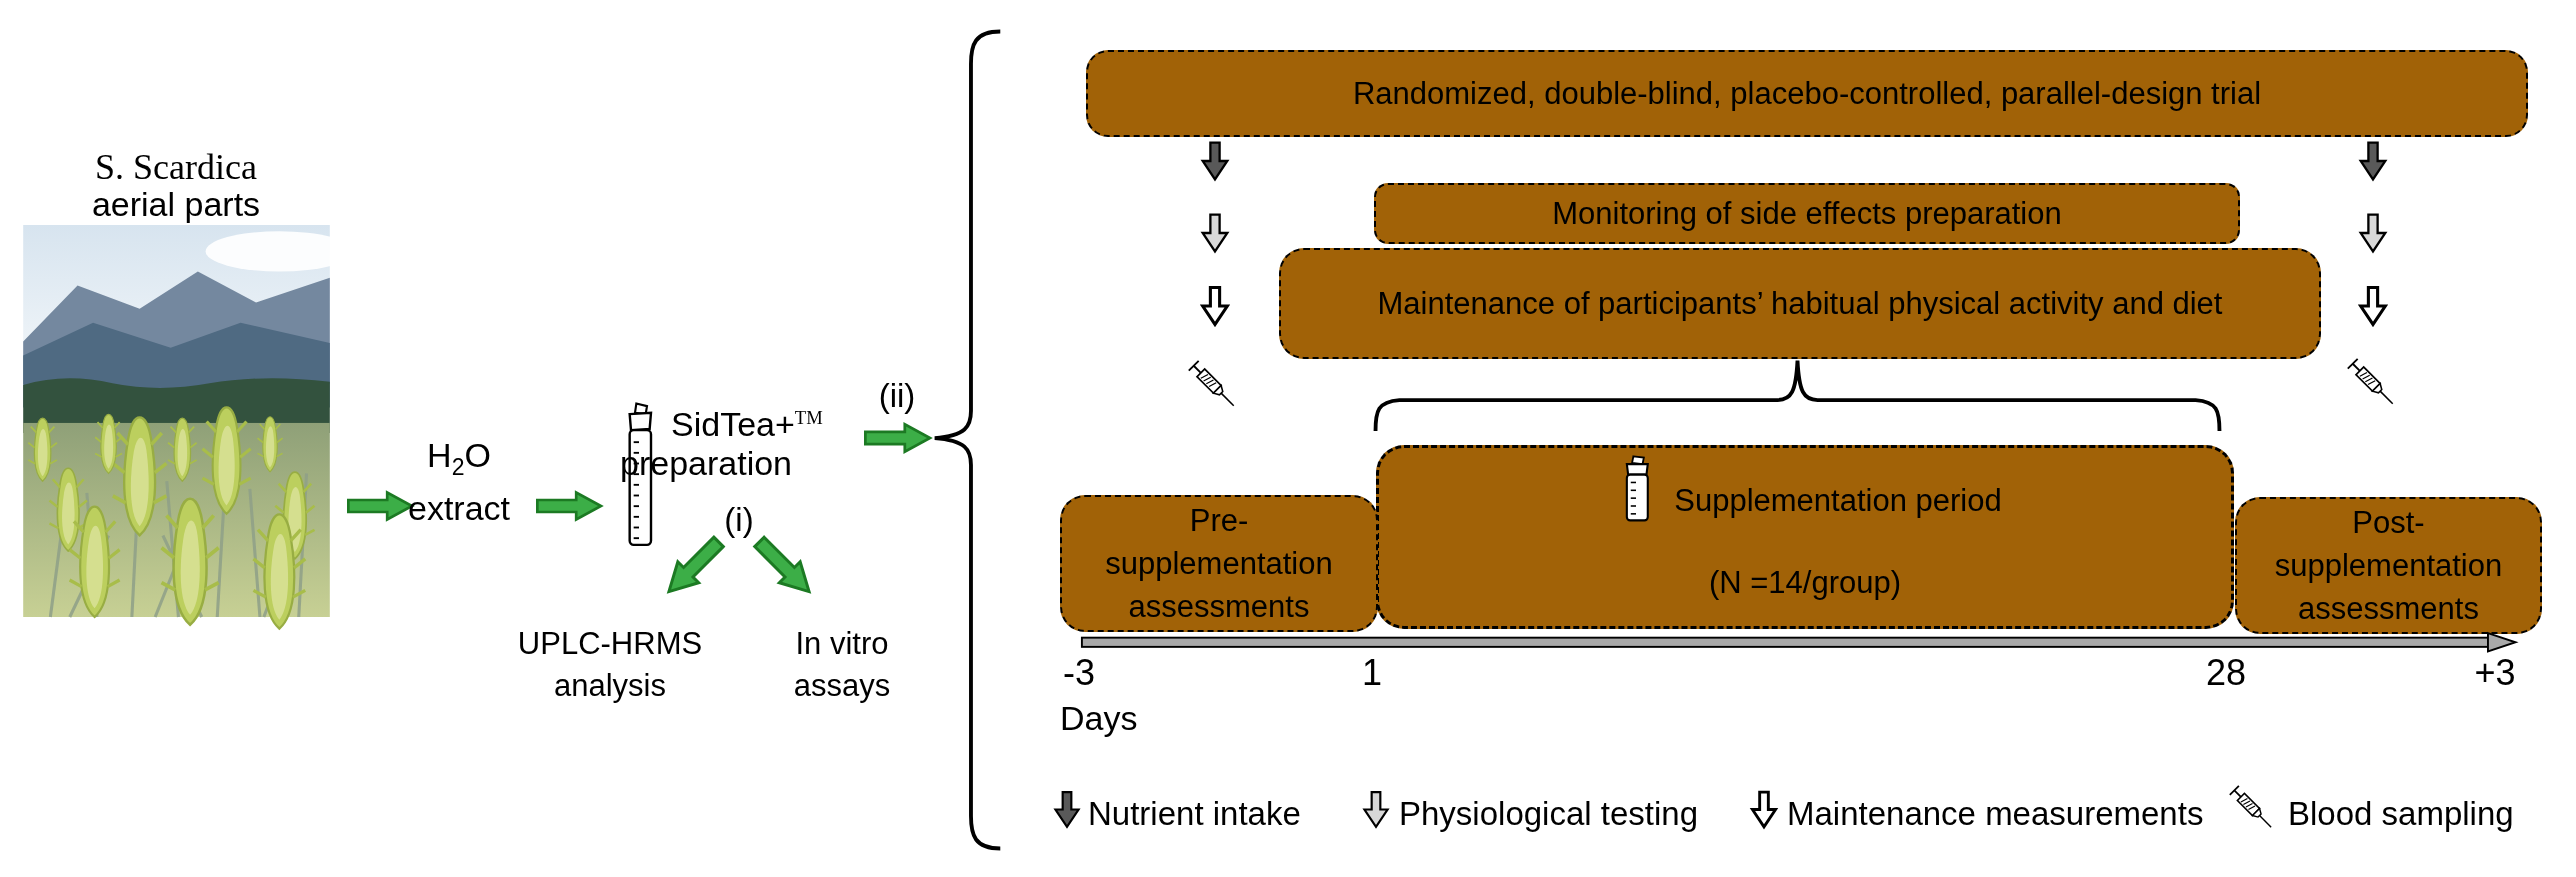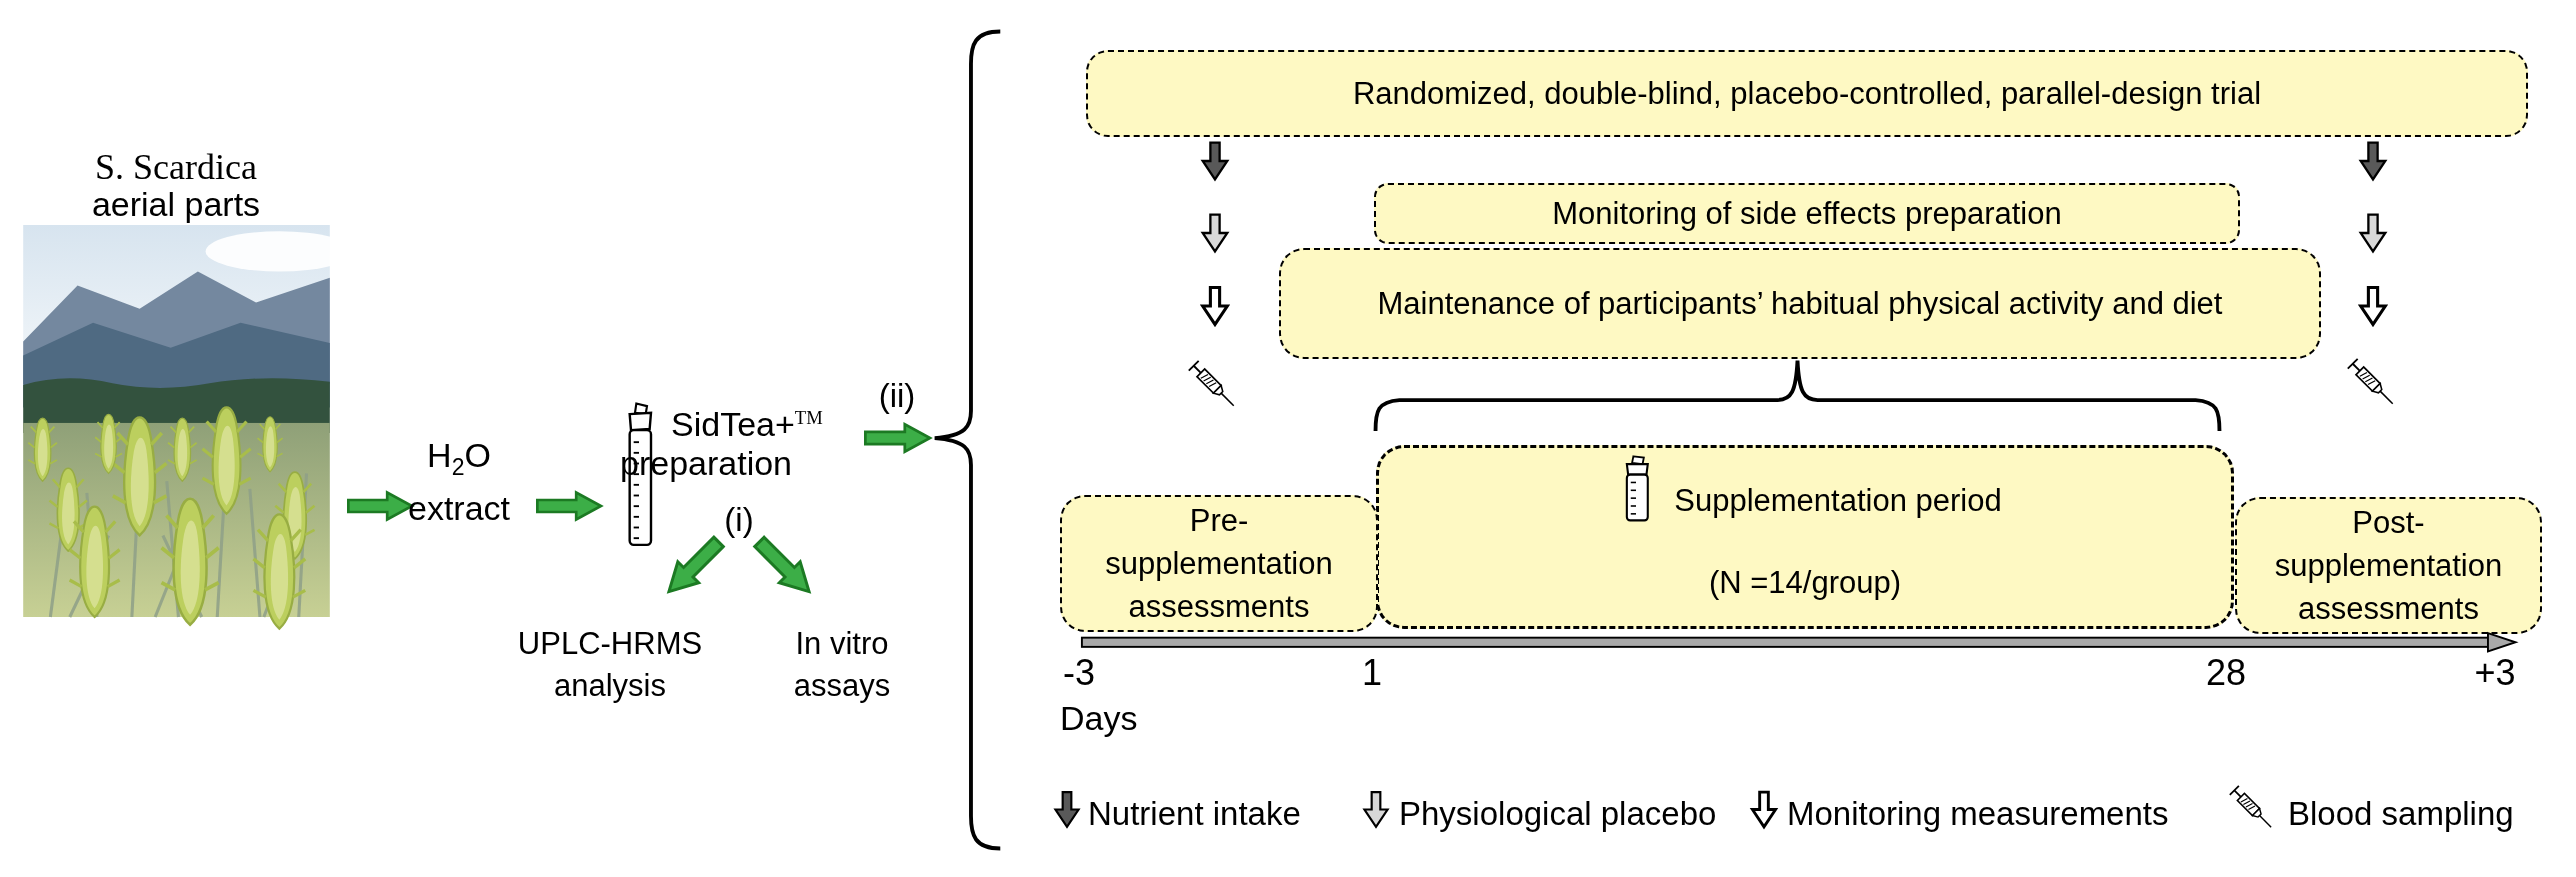--- a/index.html
+++ b/index.html
@@ -2,21 +2,21 @@
 <html style="font-size:12.4px"><head>
 <meta charset="utf-8">
 <style>
   html,body{margin:0;padding:0;background:#fff;}
   .canvas{position:relative;width:2576px;height:877px;background:#fff;color:#000;
           font-family:"Liberation Sans",sans-serif;overflow:hidden;}
   .abs{position:absolute;}
   .t{position:absolute;white-space:nowrap;}
   .cx{transform:translateX(-50%);}
   
-  .dbox{position:absolute;background:#fef9c3;border:2.7px dashed #000;display:flex;
+  .dbox{position:absolute;background:#a16207;border:2.7px dashed #000;display:flex;
         align-items:center;justify-content:center;text-align:center;}
   .f40{font-size:31px;}
   .f42{font-size:33px;}
   .f44{font-size:34px;}
   .f46{font-size:36px;}
   .serif-it{font-family:"Liberation Serif",serif;}
   sup.tm{font-size:18.6px;font-family:"Liberation Serif",serif;vertical-align:super;line-height:0;}
   sub.sm{font-size:23px;line-height:0;}
   .stack3{display:flex;flex-direction:column;justify-content:center;line-height:43px;}
   svg{display:block;overflow:visible;}
@@ -281,28 +281,28 @@
       <polygon points="12,2 24,2 24,26 34,26 18,50 2,26 12,26" fill="#595959" stroke="#000" stroke-width="3"></polygon>
     </svg>
   </div>
   <div class="t f42" style="left:1088px;top:795px;">Nutrient intake</div>
 
   <div class="abs" style="left:1363px;top:790px;width:26px;height:39px;">
     <svg width="26" height="39" viewBox="0 0 36 52">
       <polygon points="12,2 24,2 24,26 34,26 18,50 2,26 12,26" fill="#D8D8D8" stroke="#000" stroke-width="3"></polygon>
     </svg>
   </div>
-  <div class="t f42" style="left:1399px;top:795px;">Physiological placebo</div>
+  <div class="t f42" style="left:1399px;top:795px;">Physiological testing</div>
 
   <div class="abs" style="left:1751px;top:790px;width:26px;height:39px;">
     <svg width="26" height="39" viewBox="0 0 36 52">
       <polygon points="12,2 24,2 24,26 34,26 18,50 2,26 12,26" fill="#FFFFFF" stroke="#000" stroke-width="4"></polygon>
     </svg>
   </div>
-  <div class="t f42" style="left:1787px;top:795px;">Monitoring measurements</div>
+  <div class="t f42" style="left:1787px;top:795px;">Maintenance measurements</div>
 
   <div class="abs" style="left:2222px;top:798px;width:62px;height:22px;transform:rotate(45deg) scale(0.92);">
     <svg width="62" height="22" viewBox="0 0 80 28">
       <line x1="3" y1="5" x2="3" y2="23" stroke="#000" stroke-width="2.4"></line>
       <line x1="3" y1="14" x2="16" y2="14" stroke="#000" stroke-width="2.4"></line>
       <rect x="16" y="7" width="30" height="14" fill="#fff" stroke="#000" stroke-width="2.2"></rect>
       <g stroke="#000" stroke-width="1.6">
         <line x1="24" y1="9" x2="21" y2="19"></line>
           <line x1="29" y1="9" x2="26" y2="19"></line>
         <line x1="34" y1="9" x2="31" y2="19"></line>

